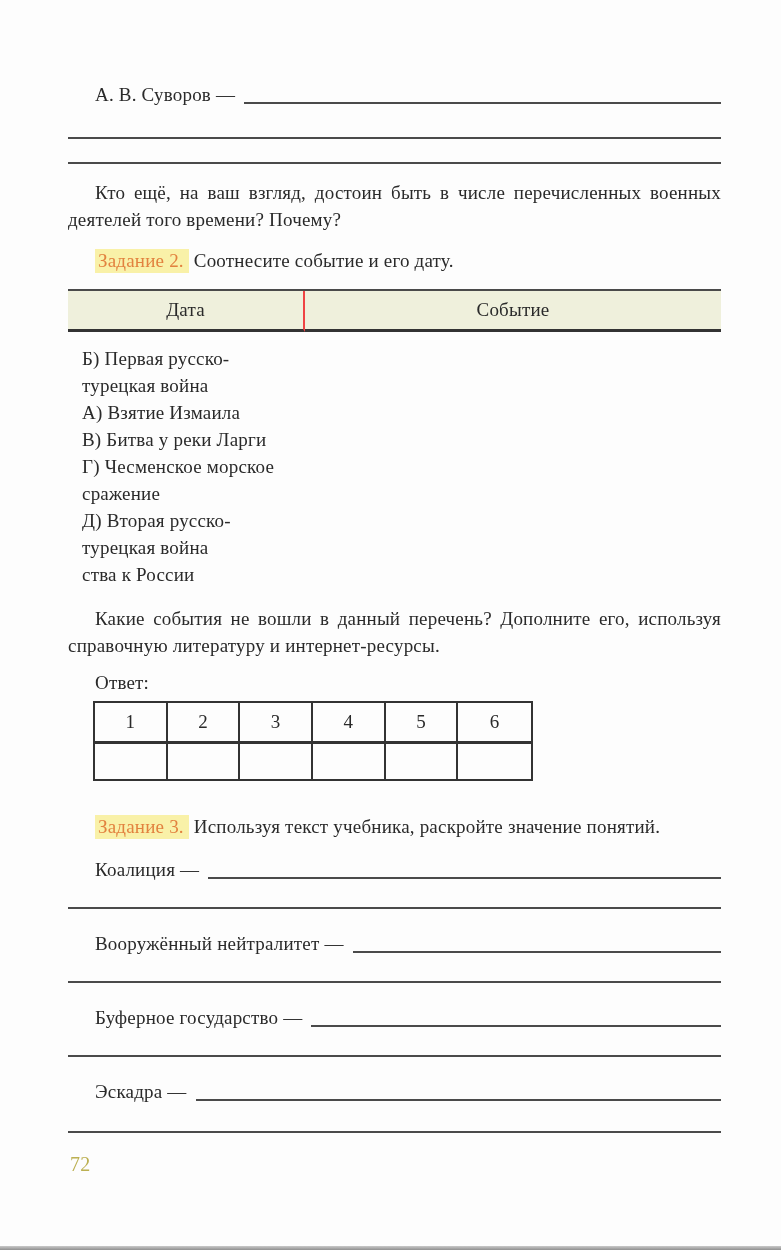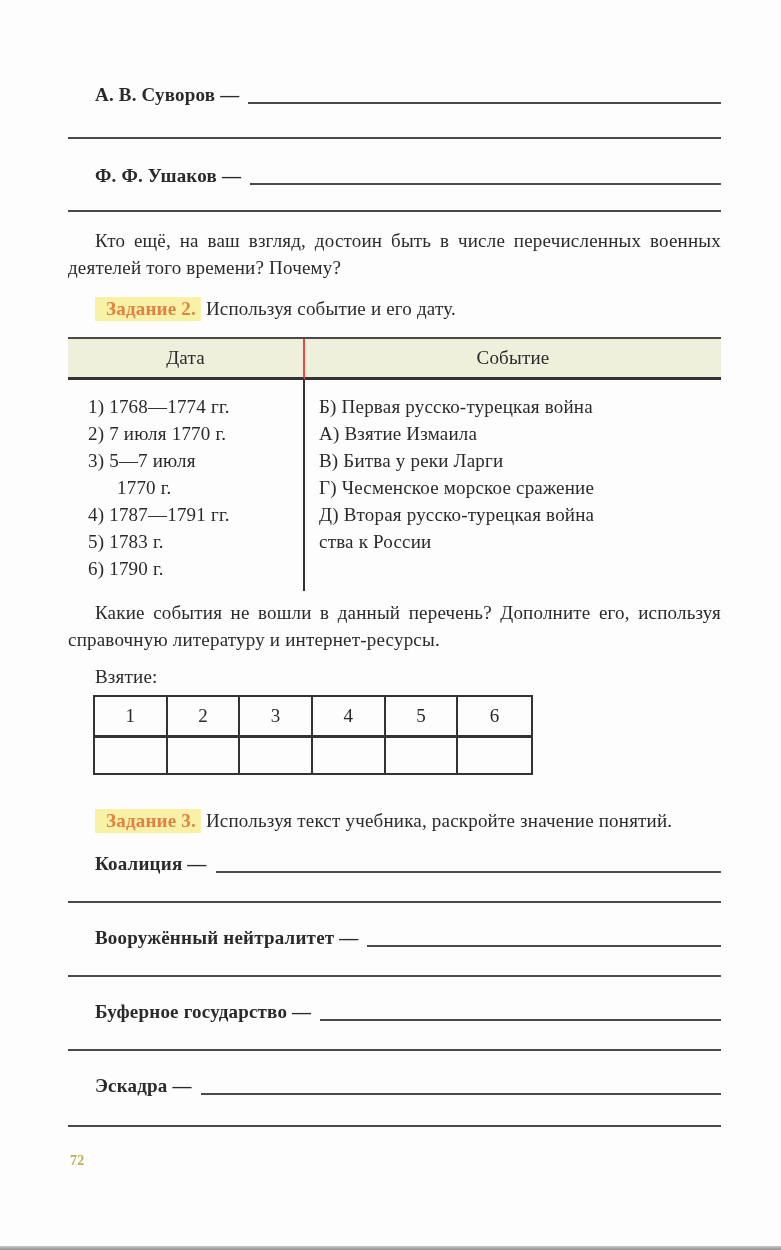--- a/index.html
+++ b/index.html
@@ -36,38 +36,37 @@
   }
   .def-row {
     display: flex;
     align-items: flex-end;
     height: 23px;
     line-height: 23px;
   }
   .def-row .label {
     white-space: nowrap;
     padding-left: 27px;
-    font-weight: bold;
   }
   .fill-line {
     flex: 1;
     border-bottom: 2px solid var(--rule);
     margin-left: 9px;
     margin-bottom: 2px;
     min-height: 10px;
   }
   .rule-line {
     border-bottom: 2px solid var(--rule);
     height: 0;
   }
   .task-label {
     color: var(--task-label);
     background: var(--task-label-highlight);
-    font-weight: bold;
-    padding: 1px 5px 2px 11px;
+    font-weight: normal;
+    padding: 1px 5px 2px 3px;
   }
   
   .match-table {
     margin-top: 15px;
     border-top: 2px solid var(--rule);
   }
   .mt-grid {
     display: grid;
     grid-template-columns: 237px 1fr;
   }
@@ -112,22 +111,22 @@
     align-items: center;
     justify-content: center;
     border-right: 2px solid #333;
   }
   .at-row.body .at-cell { height: 35px; }
   .at-cell:last-child { border-right: none; }
   .page-num {
     position: absolute;
     left: 70px;
     top: 1153px;
-    font-size: 14px;
-    font-weight: bold;
+    font-size: 20px;
+    font-weight: normal;
     color: var(--page-number);
   }
   .scan-edge {
     position: absolute;
     left: 0;
     right: 0;
     bottom: 0;
     height: 4px;
     background: linear-gradient(to bottom, #c9c9c9, #909090);
   }
@@ -150,59 +149,46 @@
 
 <div class="page">
   <div class="content">
 
     <div class="def-row m-def1">
       <span class="label"><span>А. В. Суворов</span> <span>—</span></span>
       <span class="fill-line"></span>
     </div>
     <div class="rule-line m-rule1"></div>
 
-    <div class="def-row m-def2">
-      <span class="label"><span>Ф. Ф. Ушаков</span> <span>—</span></span>
-      <span class="fill-line"></span>
-    </div>
     <div class="rule-line m-rule2"></div>
 
     <div class="para m-intro">Кто ещё, на ваш взгляд, достоин быть в числе перечисленных военных деятелей того времени? Почему?</div>
 
-    <div class="para m-task2"><span class="task-label">Задание 2.</span> <span>Используя событие и его дату.</span></div>
+    <div class="para m-task2"><span class="task-label">Задание 2.</span> <span>Соотнесите событие и его дату.</span></div>
 
     <div class="match-table">
       <div class="mt-grid">
         <div class="mt-h left">Дата</div>
         <div class="mt-h">Событие</div>
       </div>
       <div class="mt-grid">
-        <div class="mt-b left">
-          <div class="mt-line">1) 1768—1774 гг.</div>
-          <div class="mt-line">2) 7 июля 1770 г.</div>
-          <div class="mt-line">3) 5—7 июля</div>
-          <div class="mt-line indent">1770 г.</div>
-          <div class="mt-line">4) 1787—1791 гг.</div>
-          <div class="mt-line">5) 1783 г.</div>
-          <div class="mt-line">6) 1790 г.</div>
-        </div>
         <div class="mt-b">
           <div class="mt-line">Б) Первая русско-турецкая война</div>
           <div class="mt-line">А) Взятие Измаила</div>
           <div class="mt-line">В) Битва у реки Ларги</div>
           <div class="mt-line">Г) Чесменское морское сражение</div>
           <div class="mt-line">Д) Вторая русско-турецкая война</div>
           <div class="mt-line">ства к России</div>
         </div>
       </div>
     </div>
 
     <div class="para m-followup">Какие события не вошли в данный перечень? Дополните его, используя справочную литературу и интернет-ресурсы.</div>
 
-    <div class="answer-label">Взятие:</div>
+    <div class="answer-label">Ответ:</div>
     <div class="answer-table">
       <div class="at-row header">
         <div class="at-cell">1</div>
         <div class="at-cell">2</div>
         <div class="at-cell">3</div>
         <div class="at-cell">4</div>
         <div class="at-cell">5</div>
         <div class="at-cell">6</div>
       </div>
       <div class="at-row body">

